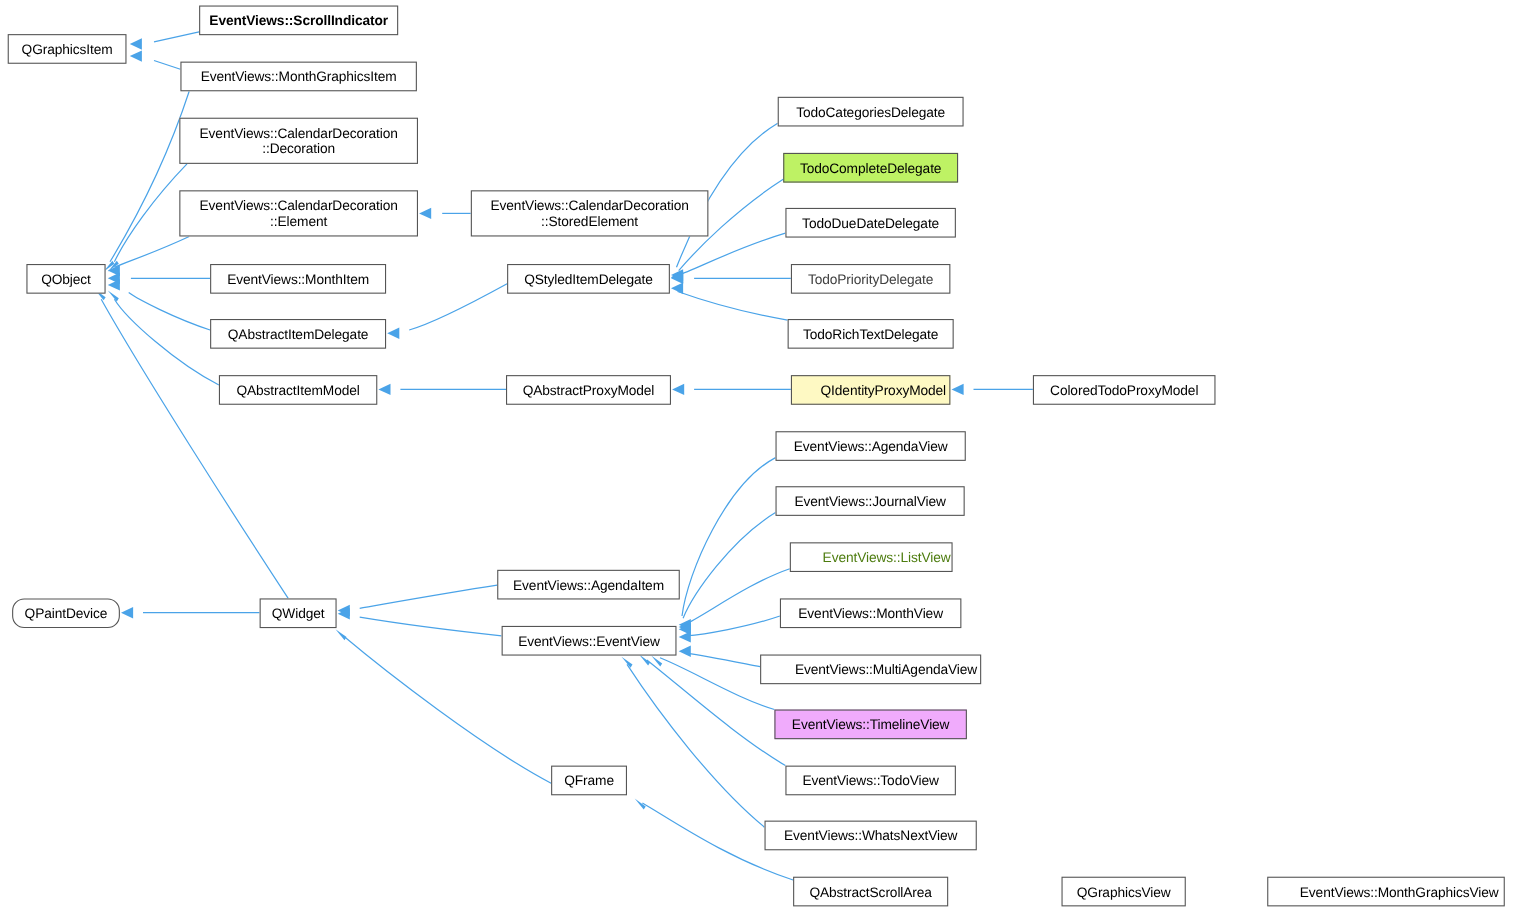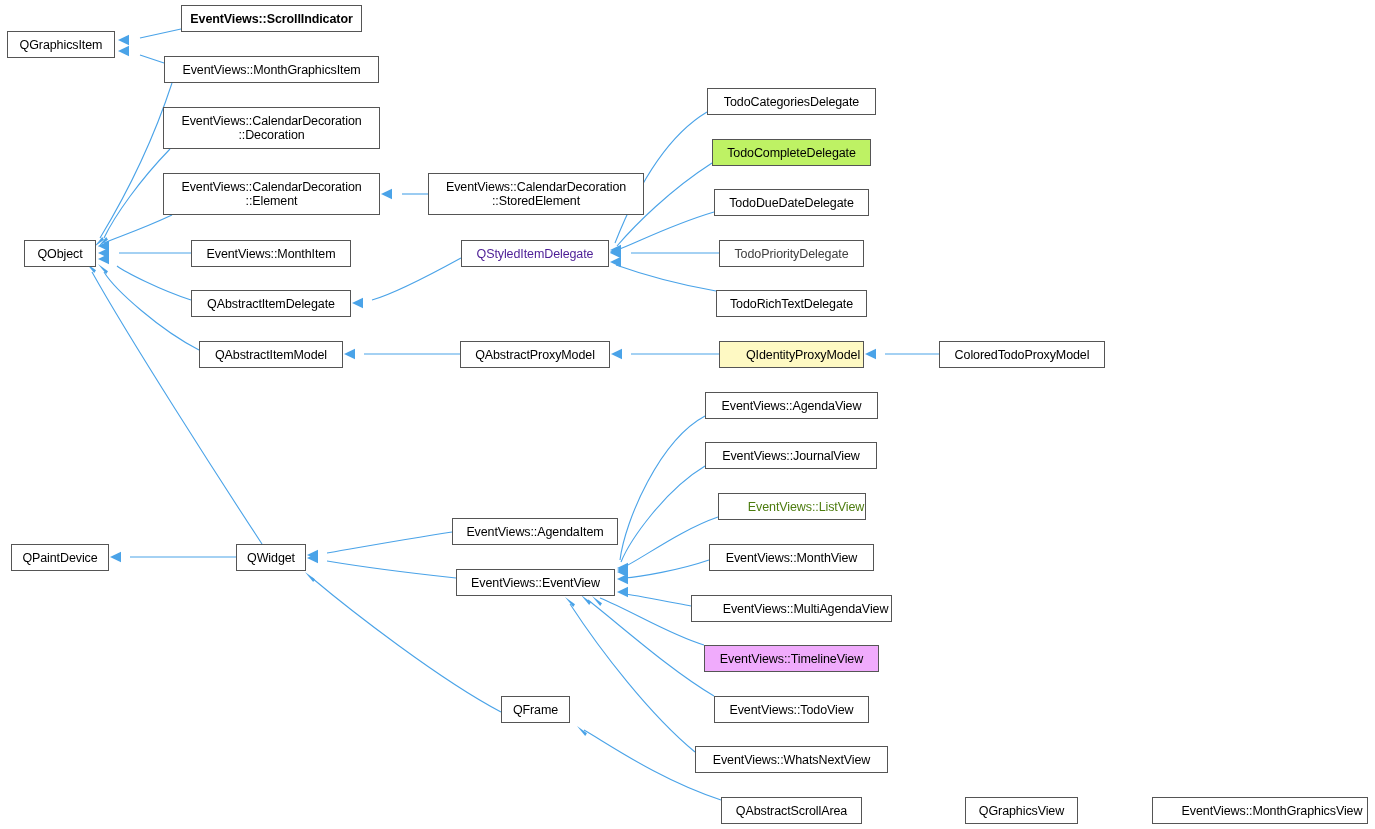--- a/index.html
+++ b/index.html
@@ -116,31 +116,31 @@
       <div class="node" style="left: 164px; top: 56px; width: 215px; height: 27px; border-color: rgb(85, 85, 85); background: rgb(255, 255, 255); color: rgb(0, 0, 0);">EventViews::MonthGraphicsItem</div>
       <div class="node" style="left: 163px; top: 107px; width: 217px; height: 42px; border-color: rgb(85, 85, 85); background: rgb(255, 255, 255); color: rgb(0, 0, 0);">EventViews::CalendarDecoration
 ::Decoration</div>
       <div class="node" style="left: 163px; top: 173px; width: 217px; height: 42px; border-color: rgb(85, 85, 85); background: rgb(255, 255, 255); color: rgb(0, 0, 0);">EventViews::CalendarDecoration
 ::Element</div>
       <div class="node" style="left: 428px; top: 173px; width: 216px; height: 42px; border-color: rgb(85, 85, 85); background: rgb(255, 255, 255); color: rgb(0, 0, 0);">EventViews::CalendarDecoration
 ::StoredElement</div>
       <div class="node" style="left: 24px; top: 240px; width: 72px; height: 27px; border-color: rgb(85, 85, 85); background: rgb(255, 255, 255); color: rgb(0, 0, 0);">QObject</div>
       <div class="node" style="left: 191px; top: 240px; width: 160px; height: 27px; border-color: rgb(85, 85, 85); background: rgb(255, 255, 255); color: rgb(0, 0, 0);">EventViews::MonthItem</div>
       <div class="node" style="left: 191px; top: 290px; width: 160px; height: 27px; border-color: rgb(85, 85, 85); background: rgb(255, 255, 255); color: rgb(0, 0, 0);">QAbstractItemDelegate</div>
-      <div class="node" style="left: 461px; top: 240px; width: 148px; height: 27px; border-color: rgb(85, 85, 85); background: rgb(255, 255, 255); color: #4c1d95; text-align: center;">QStyledItemDelegate</div>
+      <div class="node" style="left: 461px; top: 240px; width: 148px; height: 27px; border-color: rgb(85, 85, 85); background: rgb(255, 255, 255); color: #000000; text-align: center;">QStyledItemDelegate</div>
       <div class="node" style="left: 707px; top: 88px; width: 169px; height: 27px; border-color: rgb(85, 85, 85); background: rgb(255, 255, 255); color: rgb(0, 0, 0);">TodoCategoriesDelegate</div>
       <div class="node" style="left: 712px; top: 139px; width: 159px; height: 27px; border-color: rgb(85, 85, 85); background: #bef264; color: rgb(0, 0, 0);">TodoCompleteDelegate</div>
       <div class="node" style="left: 714px; top: 189px; width: 155px; height: 27px; border-color: rgb(85, 85, 85); background: rgb(255, 255, 255); color: rgb(0, 0, 0);">TodoDueDateDelegate</div>
       <div class="node" style="left: 719px; top: 240px; width: 145px; height: 27px; border-color: rgb(85, 85, 85); background: rgb(255, 255, 255); color: #404040;">TodoPriorityDelegate</div>
       <div class="node" style="left: 716px; top: 290px; width: 151px; height: 27px; border-color: rgb(85, 85, 85); background: rgb(255, 255, 255); color: rgb(0, 0, 0);">TodoRichTextDelegate</div>
       <div class="node" style="left: 199px; top: 341px; width: 144px; height: 27px; border-color: rgb(85, 85, 85); background: rgb(255, 255, 255); color: rgb(0, 0, 0);">QAbstractItemModel</div>
       <div class="node" style="left: 460px; top: 341px; width: 150px; height: 27px; border-color: rgb(85, 85, 85); background: rgb(255, 255, 255); color: rgb(0, 0, 0);">QAbstractProxyModel</div>
       <div class="node" style="left: 719px; top: 341px; width: 145px; height: 27px; border-color: rgb(85, 85, 85); background: #fef9c3; color: rgb(0, 0, 0); padding-left: 23px;">QIdentityProxyModel</div>
       <div class="node" style="left: 939px; top: 341px; width: 166px; height: 27px; border-color: rgb(85, 85, 85); background: rgb(255, 255, 255); color: rgb(0, 0, 0);">ColoredTodoProxyModel</div>
-      <div class="node" style="left: 11px; top: 544px; width: 98px; height: 27px; border-color: rgb(85, 85, 85); background: rgb(255, 255, 255); color: rgb(0, 0, 0);">QPaintDevice</div>
+      <div class="node" style="left: 11px; top: 544px; width: 98px; height: 27px; border-color: rgb(85, 85, 85); background: rgb(255, 255, 255); color: rgb(0, 0, 0); border-radius: 11px;">QPaintDevice</div>
       <div class="node" style="left: 236px; top: 544px; width: 70px; height: 27px; border-color: rgb(85, 85, 85); background: rgb(255, 255, 255); color: rgb(0, 0, 0);">QWidget</div>
       <div class="node" style="left: 452px; top: 518px; width: 166px; height: 27px; border-color: rgb(85, 85, 85); background: rgb(255, 255, 255); color: rgb(0, 0, 0);">EventViews::AgendaItem</div>
       <div class="node" style="left: 456px; top: 569px; width: 159px; height: 27px; border-color: rgb(85, 85, 85); background: rgb(255, 255, 255); color: rgb(0, 0, 0);">EventViews::EventView</div>
       <div class="node" style="left: 705px; top: 392px; width: 173px; height: 27px; border-color: rgb(85, 85, 85); background: rgb(255, 255, 255); color: rgb(0, 0, 0);">EventViews::AgendaView</div>
       <div class="node" style="left: 705px; top: 442px; width: 172px; height: 27px; border-color: rgb(85, 85, 85); background: rgb(255, 255, 255); color: rgb(0, 0, 0);">EventViews::JournalView</div>
       <div class="node" style="left: 718px; top: 493px; width: 148px; height: 27px; border-color: rgb(85, 85, 85); background: rgb(255, 255, 255); color: #4d7c0f; padding-left: 28px;">EventViews::ListView</div>
       <div class="node" style="left: 709px; top: 544px; width: 165px; height: 27px; border-color: rgb(85, 85, 85); background: rgb(255, 255, 255); color: rgb(0, 0, 0);">EventViews::MonthView</div>
       <div class="node" style="left: 691px; top: 595px; width: 201px; height: 27px; border-color: rgb(85, 85, 85); background: rgb(255, 255, 255); color: rgb(0, 0, 0); padding-left: 28px;">EventViews::MultiAgendaView</div>
       <div class="node" style="left: 704px; top: 645px; width: 175px; height: 27px; border-color: rgb(85, 85, 85); background: #f0abfc; color: rgb(0, 0, 0);">EventViews::TimelineView</div>
       <div class="node" style="left: 714px; top: 696px; width: 155px; height: 27px; border-color: rgb(85, 85, 85); background: rgb(255, 255, 255); color: rgb(0, 0, 0);">EventViews::TodoView</div>

